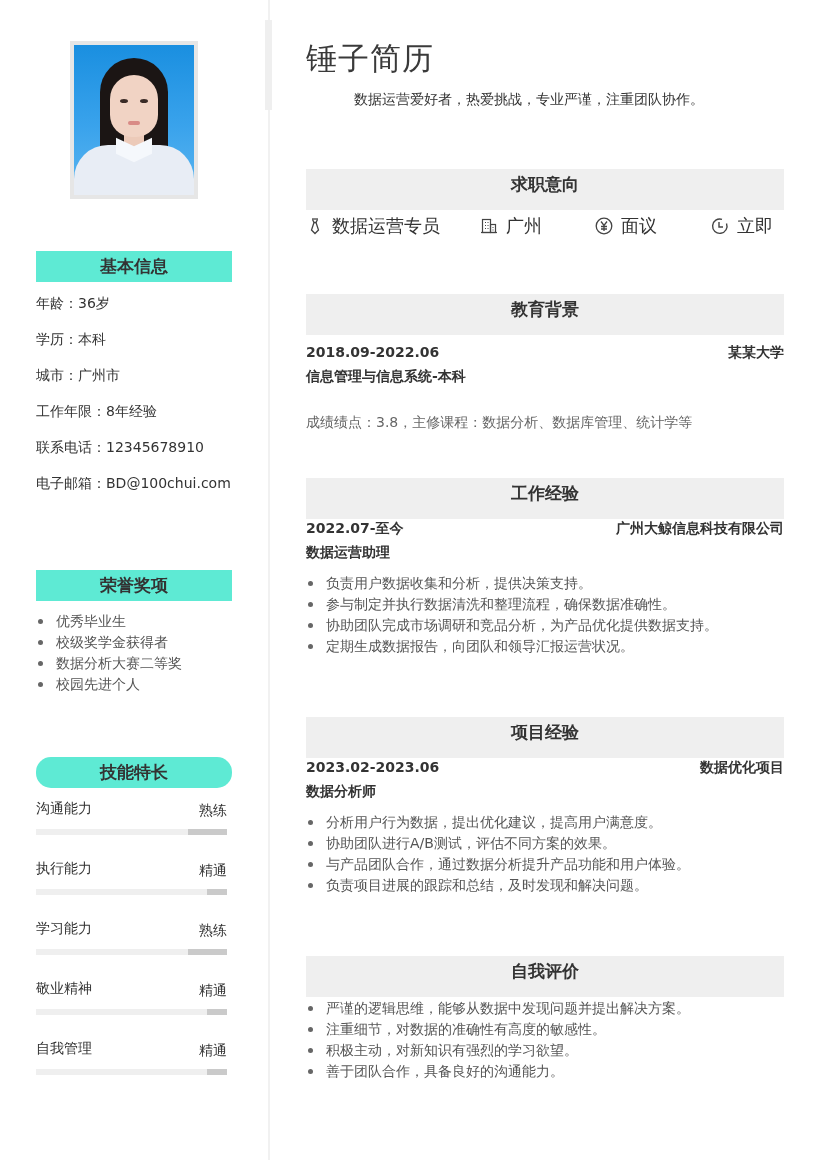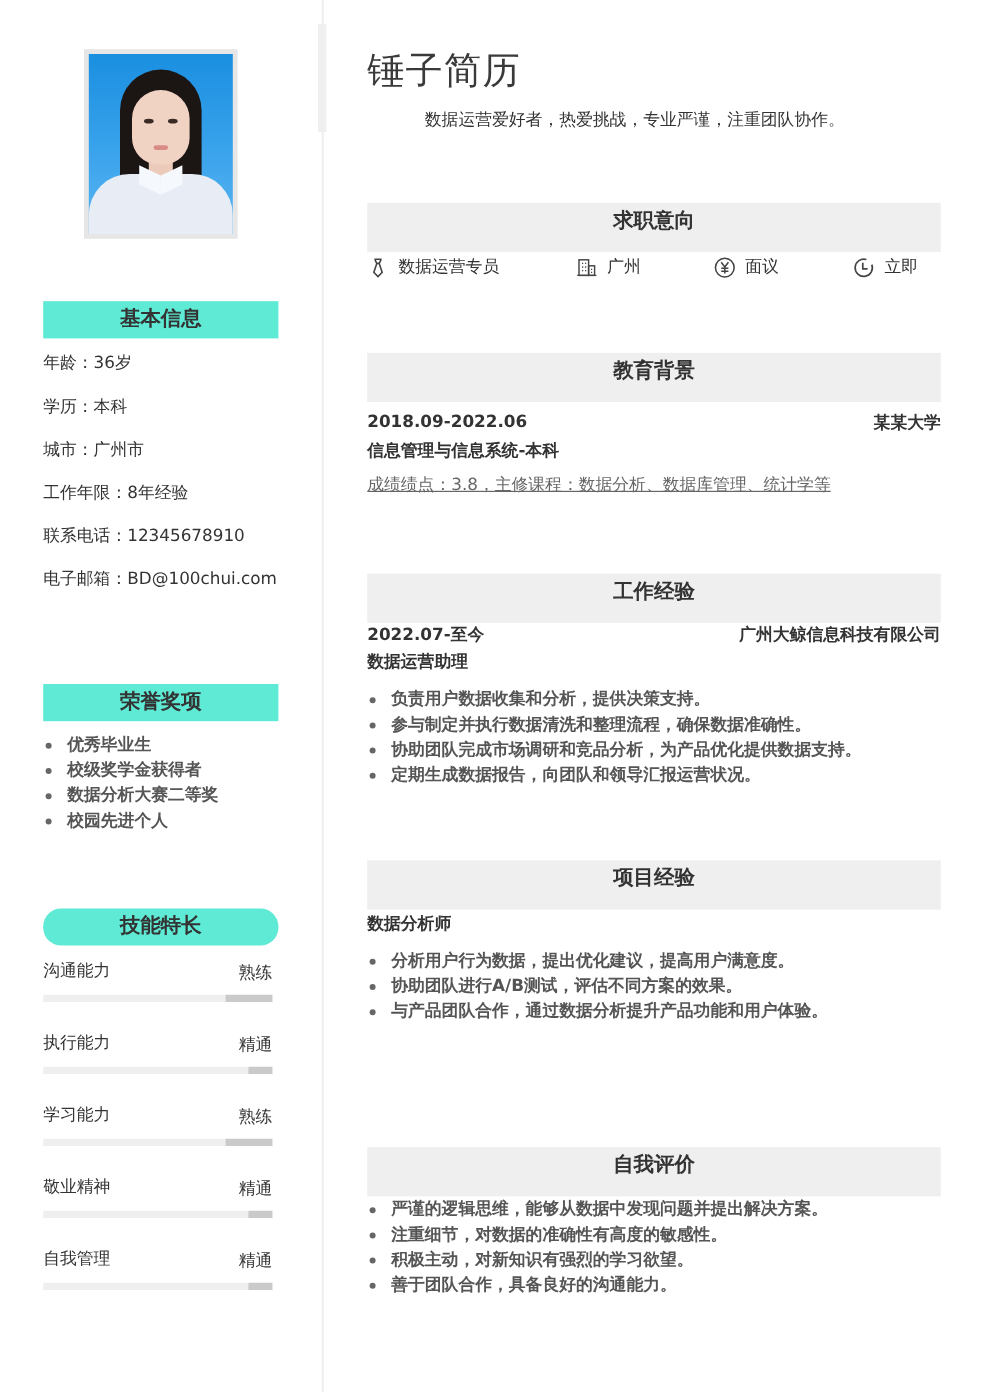--- a/index.html
+++ b/index.html
@@ -25,42 +25,42 @@
     .photo .eye-l { left: 46px; } .photo .eye-r { left: 66px; }
     .photo .lips { position: absolute; left: 54px; top: 76px; width: 12px; height: 4px; background: #d98b86; border-radius: 3px; }
 
     .sec-head-left { position: absolute; left: 0; width: 196px; height: 31px; background: #5eead4;
                      font-size: 17px; font-weight: bold; color: #333; text-align: center; line-height: 31px; }
 
     .info-list { position: absolute; left: 0; top: 294px; }
     .info-item { font-size: 14px; color: #333; height: 36px; line-height: 18px; white-space: nowrap; }
 
     .bullet-list { list-style: none; }
-    .bullet-list li { position: relative; padding-left: 20px; font-size: 14px; line-height: 21px; color: #555; white-space: nowrap; font-weight: bold; }
+    .bullet-list li { position: relative; padding-left: 20px; font-size: 14px; line-height: 21px; color: #555; white-space: nowrap; }
     .bullet-list li::before { content: ""; position: absolute; left: 2px; top: 8px; width: 5px; height: 5px; border-radius: 50%; background: #666; }
 
     .honors { position: absolute; left: 0; top: 611px; }
 
     .skills { position: absolute; left: 0; top: 800px; width: 191px; }
     .skill { position: relative; height: 60px; }
     .skill-name { position: absolute; left: 0; top: 0; font-size: 14px; color: #333; }
     .skill-level { position: absolute; right: 0; top: 2px; font-size: 14px; color: #333; }
     .skill-track { position: absolute; left: 0; top: 29px; width: 191px; height: 6px; background: #efefef; }
     .skill-fill { position: absolute; right: 0; top: 0; height: 6px; background: #cacaca; }
 
     
     .right { position: absolute; left: 306px; top: 0; width: 478px; }
     .name { position: absolute; left: 0; top: 38px; font-size: 31px; color: #3a3a3a; font-weight: normal; letter-spacing: 1px; }
     .tagline { position: absolute; left: 0; top: 91px; font-size: 14px; color: #333; white-space: nowrap; margin-left: 48px; }
 
     .sec-head { position: absolute; left: 0; width: 478px; height: 41px; background: #efefef;
                 font-size: 17px; font-weight: bold; color: #333; text-align: center; line-height: 31px; }
 
     .intent { position: absolute; left: 0; top: 214px; width: 478px; height: 22px; }
-    .intent-item { position: absolute; top: 0; display: flex; align-items: center; font-size: 14px; color: #333; white-space: nowrap; }
+    .intent-item { position: absolute; top: 0; display: flex; align-items: center; font-size: 18px; color: #333; white-space: nowrap; }
     .intent-item svg { width: 18px; height: 18px; margin-right: 8px; }
 
     .entry { position: absolute; left: 0; width: 478px; }
     .entry-row { position: relative; height: 21px; }
     .entry-date { position: absolute; left: 0; top: 0; font-size: 14px; font-weight: bold; color: #333; }
     .entry-org { position: absolute; right: 0; top: 0; font-size: 14px; font-weight: bold; color: #333; }
     .entry-role { font-size: 14px; font-weight: bold; color: #333; height: 22px; line-height: 22px; }
     .entry-desc { font-size: 14px; color: #666; margin-top: 14px; white-space: nowrap; }
     .entry .bullet-list { margin-top: 10px; }
   </style>
@@ -184,45 +184,50 @@
     </div>
   </div>
 
   <div class="sec-head" style="top:294px;">教育背景</div>
   <div class="entry" style="top:344px;">
     <div class="entry-row">
       <span class="entry-date">2018.09-2022.06</span>
       <span class="entry-org">某某大学</span>
     </div>
     <div class="entry-role">信息管理与信息系统-本科</div>
-    <div class="entry-desc" style="margin-top:8px;text-decoration:underline;">成绩绩点：3.8，主修课程：数据分析、数据库管理、统计学等</div>
+    <div class="entry-desc" style="margin-top:27px;">成绩绩点：3.8，主修课程：数据分析、数据库管理、统计学等</div>
   </div>
 
   <div class="sec-head" style="top:478px;">工作经验</div>
   <div class="entry" style="top:520px;">
     <div class="entry-row">
       <span class="entry-date">2022.07-至今</span>
       <span class="entry-org">广州大鲸信息科技有限公司</span>
     </div>
     <div class="entry-role">数据运营助理</div>
     <ul class="bullet-list">
       <li>负责用户数据收集和分析，提供决策支持。</li>
       <li>参与制定并执行数据清洗和整理流程，确保数据准确性。</li>
       <li>协助团队完成市场调研和竞品分析，为产品优化提供数据支持。</li>
       <li>定期生成数据报告，向团队和领导汇报运营状况。</li>
     </ul>
   </div>
 
   <div class="sec-head" style="top:717px;">项目经验</div>
   <div class="entry" style="top:759px;">
+    <div class="entry-row">
+      <span class="entry-date">2023.02-2023.06</span>
+      <span class="entry-org">数据优化项目</span>
+    </div>
     <div class="entry-role">数据分析师</div>
     <ul class="bullet-list">
       <li>分析用户行为数据，提出优化建议，提高用户满意度。</li>
       <li>协助团队进行A/B测试，评估不同方案的效果。</li>
       <li>与产品团队合作，通过数据分析提升产品功能和用户体验。</li>
+      <li>负责项目进展的跟踪和总结，及时发现和解决问题。</li>
     </ul>
   </div>
 
   <div class="sec-head" style="top:956px;">自我评价</div>
   <ul class="bullet-list" style="position:absolute; left:0; top:998px;">
     <li>严谨的逻辑思维，能够从数据中发现问题并提出解决方案。</li>
     <li>注重细节，对数据的准确性有高度的敏感性。</li>
     <li>积极主动，对新知识有强烈的学习欲望。</li>
     <li>善于团队合作，具备良好的沟通能力。</li>
   </ul>

